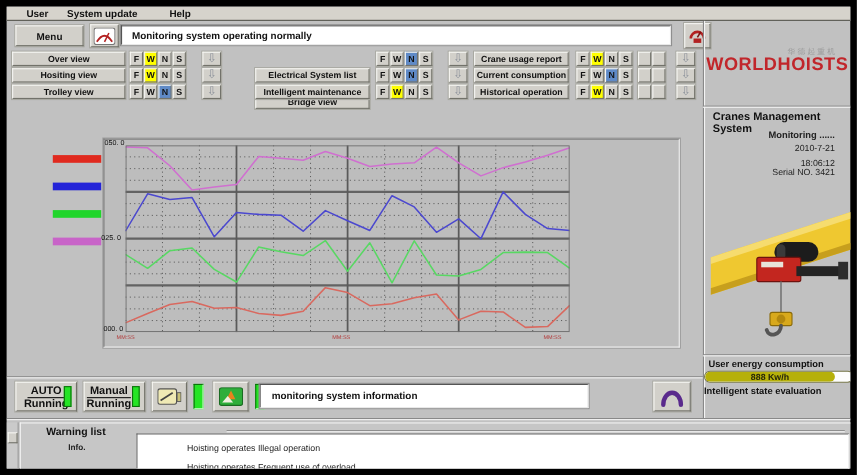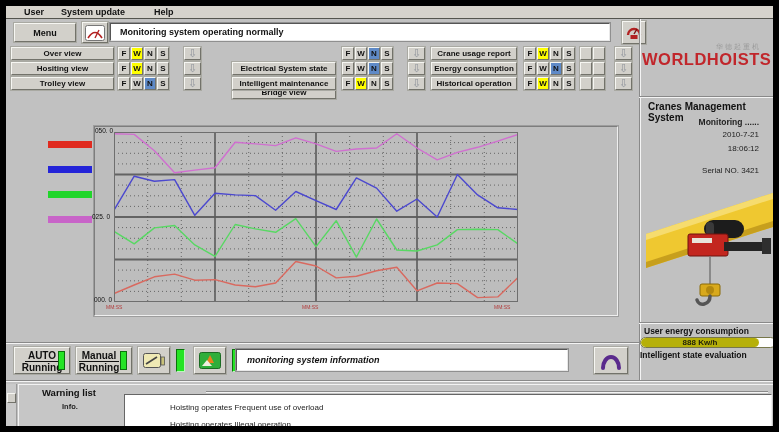--- a/index.html
+++ b/index.html
@@ -36,23 +36,23 @@
   .xtick{position:absolute;font-size:5px;color:#b23b3b;}
   
   .hgroove{position:absolute;height:2px;border-top:1px solid #898989;border-bottom:1px solid #f4f4f4;}
   .vdivider{position:absolute;width:2px;border-left:1px solid #898989;border-right:1px solid #f4f4f4;}
   
   .run-btn{height:27px;font-size:10px;padding-top:1px;}
   .run-l1{display:inline-block;border-bottom:1px solid #111;padding:0 3px;}
   .run-l2{display:block;}
   .ind-in{position:absolute;right:4px;top:3px;width:7px;height:19px;background:#25e425;border:1px solid #0b720b;}
   .ind{position:absolute;width:9px;height:23px;background:#25e425;border:1px solid;border-color:#0b720b #bdf5bd #bdf5bd #0b720b;}
-  .info-field{position:absolute;left:230px;top:343px;width:332px;height:22px;background:#fff;
+  .info-field{position:absolute;left:230px;top:343px;width:299px;height:22px;background:#fff;
        border:1px solid;border-color:#555 #e8e8e8 #e8e8e8 #555;box-shadow:0 0 0 1px #8f8f8f;
-       font-size:9px;font-weight:bold;color:#111;line-height:20px;padding-left:10px;font-style:italic;}
+       font-size:9px;font-weight:bold;color:#111;line-height:20px;padding-left:10px;}
   
   .brand-cn{position:absolute;right:12px;top:36px;font-size:7px;color:#9b9b9b;letter-spacing:2px;}
   .brand{position:absolute;left:636px;right:4px;top:44px;text-align:center;font-size:16.5px;font-weight:bold;
        color:#c1262b;letter-spacing:0.5px;}
   .rp-title{position:absolute;left:642px;top:95px;font-size:10px;font-weight:bold;color:#111;}
   .rp-right{position:absolute;right:14px;font-size:8px;color:#222;text-align:right;}
   .pill{position:absolute;width:136px;height:11px;background:#fdfdfd;border:1px solid #77774a;border-radius:6px;overflow:hidden;}
   .pill-fill{height:100%;border-radius:5px;display:flex;align-items:center;justify-content:center;
        font-size:8px;font-weight:bold;}
   .pill-energy{width:88%;background:#b6b009;color:#23230a;}
@@ -118,41 +118,41 @@
       <button class="tgl" style="left: 125px; top: 71px; width: 12px;">W</button>
       <button class="tgl on-n" style="left: 138px; top: 71px; width: 12px;">N</button>
       <button class="tgl" style="left: 151px; top: 71px; width: 12px;">S</button>
       <button class="btn arrow-btn" style="left: 178px; top: 71px; width: 17px;"><span>⇩</span></button>
       <button class="btn view-btn" style="left: 226px; top: 41px; width: 104px; margin-top: 39px;">Bridge view</button>
       <button class="tgl" style="left: 336px; top: 41px; width: 12px;">F</button>
       <button class="tgl" style="left: 349px; top: 41px; width: 12px;">W</button>
       <button class="tgl on-n" style="left: 362px; top: 41px; width: 12px;">N</button>
       <button class="tgl" style="left: 375px; top: 41px; width: 12px;">S</button>
       <button class="btn arrow-btn" style="left: 402px; top: 41px; width: 17px;"><span>⇩</span></button>
-      <button class="btn view-btn" style="left: 226px; top: 56px; width: 104px;">Electrical System state</button>
+      <button class="btn view-btn" style="left: 226px; top: 56px; width: 104px;">Electrical System list</button>
       <button class="tgl" style="left: 336px; top: 56px; width: 12px;">F</button>
       <button class="tgl" style="left: 349px; top: 56px; width: 12px;">W</button>
       <button class="tgl on-n" style="left: 362px; top: 56px; width: 12px;">N</button>
       <button class="tgl" style="left: 375px; top: 56px; width: 12px;">S</button>
       <button class="btn arrow-btn" style="left: 402px; top: 56px; width: 17px;"><span>⇩</span></button>
       <button class="btn view-btn" style="left: 226px; top: 71px; width: 104px;">Intelligent maintenance</button>
       <button class="tgl" style="left: 336px; top: 71px; width: 12px;">F</button>
       <button class="tgl on-w" style="left: 349px; top: 71px; width: 12px;">W</button>
       <button class="tgl" style="left: 362px; top: 71px; width: 12px;">N</button>
       <button class="tgl" style="left: 375px; top: 71px; width: 12px;">S</button>
       <button class="btn arrow-btn" style="left: 402px; top: 71px; width: 17px;"><span>⇩</span></button>
       <button class="btn view-btn" style="left: 425px; top: 41px; width: 86px;">Crane usage report</button>
       <button class="tgl" style="left: 518px; top: 41px; width: 12px;">F</button>
       <button class="tgl on-w" style="left: 531px; top: 41px; width: 12px;">W</button>
       <button class="tgl" style="left: 544px; top: 41px; width: 12px;">N</button>
       <button class="tgl" style="left: 557px; top: 41px; width: 12px;">S</button>
       <button class="tgl" style="left: 574px; top: 41px; width: 12px;"></button>
       <button class="tgl" style="left: 587px; top: 41px; width: 12px;"></button>
       <button class="btn arrow-btn" style="left: 609px; top: 41px; width: 17px;"><span>⇩</span></button>
-      <button class="btn view-btn" style="left: 425px; top: 56px; width: 86px;">Energy consumption</button>
+      <button class="btn view-btn" style="left: 425px; top: 56px; width: 86px;">Current consumption</button>
       <button class="tgl" style="left: 518px; top: 56px; width: 12px;">F</button>
       <button class="tgl" style="left: 531px; top: 56px; width: 12px;">W</button>
       <button class="tgl on-n" style="left: 544px; top: 56px; width: 12px;">N</button>
       <button class="tgl" style="left: 557px; top: 56px; width: 12px;">S</button>
       <button class="tgl" style="left: 574px; top: 56px; width: 12px;"></button>
       <button class="tgl" style="left: 587px; top: 56px; width: 12px;"></button>
       <button class="btn arrow-btn" style="left: 609px; top: 56px; width: 17px;"><span>⇩</span></button>
       <button class="btn view-btn" style="left: 425px; top: 71px; width: 86px;">Historical operation</button>
       <button class="tgl" style="left: 518px; top: 71px; width: 12px;">F</button>
       <button class="tgl on-w" style="left: 531px; top: 71px; width: 12px;">W</button>
@@ -264,21 +264,21 @@
     </svg>
   </button>
 
   <span class="brand-cn">华德起重机</span>
   <div class="brand">WORLDHOISTS</div>
   <div class="hgroove" style="left:633px;top:90px;width:146px"></div>
   <div class="rp-title">Cranes Management System</div>
   <span class="rp-right" style="top:111px;font-weight:bold;font-size:8.5px">Monitoring ......</span>
   <span class="rp-right" style="top:124px">2010-7-21</span>
   <span class="rp-right" style="top:138px">18:06:12</span>
-  <span class="rp-right" style="top:160px">Serial NO. 3421</span>
+  <span class="rp-right" style="top:146px">Serial NO. 3421</span>
 
   <svg width="136" height="148" viewBox="0 0 136 148" style="position:absolute;left:640px;top:166px">
     <polygon points="0,62 136,18 136,52 0,96" fill="#efc830"></polygon>
     <polygon points="0,62 136,18 136,24 0,68" fill="#f6dc6e"></polygon>
     <polygon points="0,90 136,46 136,52 0,96" fill="#c79f1d"></polygon>
     <g>
       <rect x="58" y="48" width="40" height="18" rx="9" fill="#1c1c1c"></rect>
       <rect x="60" y="50" width="8" height="14" rx="4" fill="#3a3a3a"></rect>
       <rect x="42" y="62" width="40" height="22" rx="2" fill="#c3261f" stroke="#6e120e"></rect>
       <rect x="46" y="66" width="20" height="5" fill="#e8e4da"></rect>
@@ -299,18 +299,18 @@
   <div class="rp-label" style="top:344px;left:634px">Intelligent state evaluation</div>
 
   <div class="scroll-strip">
     <div class="scroll-grip"></div>
   </div>
   <div class="warning-panel"></div>
   <div class="warning-title">Warning list</div>
   <div class="hgroove" style="left:200px;top:385px;width:562px"></div>
   <div class="warning-info">Info.</div>
   <div class="warning-box">
+    <div class="warning-line" style="padding-top:8px">Hoisting operates  Illegal operation</div>
     <div class="warning-line" style="padding-top:8px">Hoisting operates  Frequent use of overload</div>
-    <div class="warning-line" style="padding-top:8px">Hoisting operates  Illegal operation</div>
   </div>
   <div class="corner-grip"></div>
 
 </div>
 
 </body></html>

